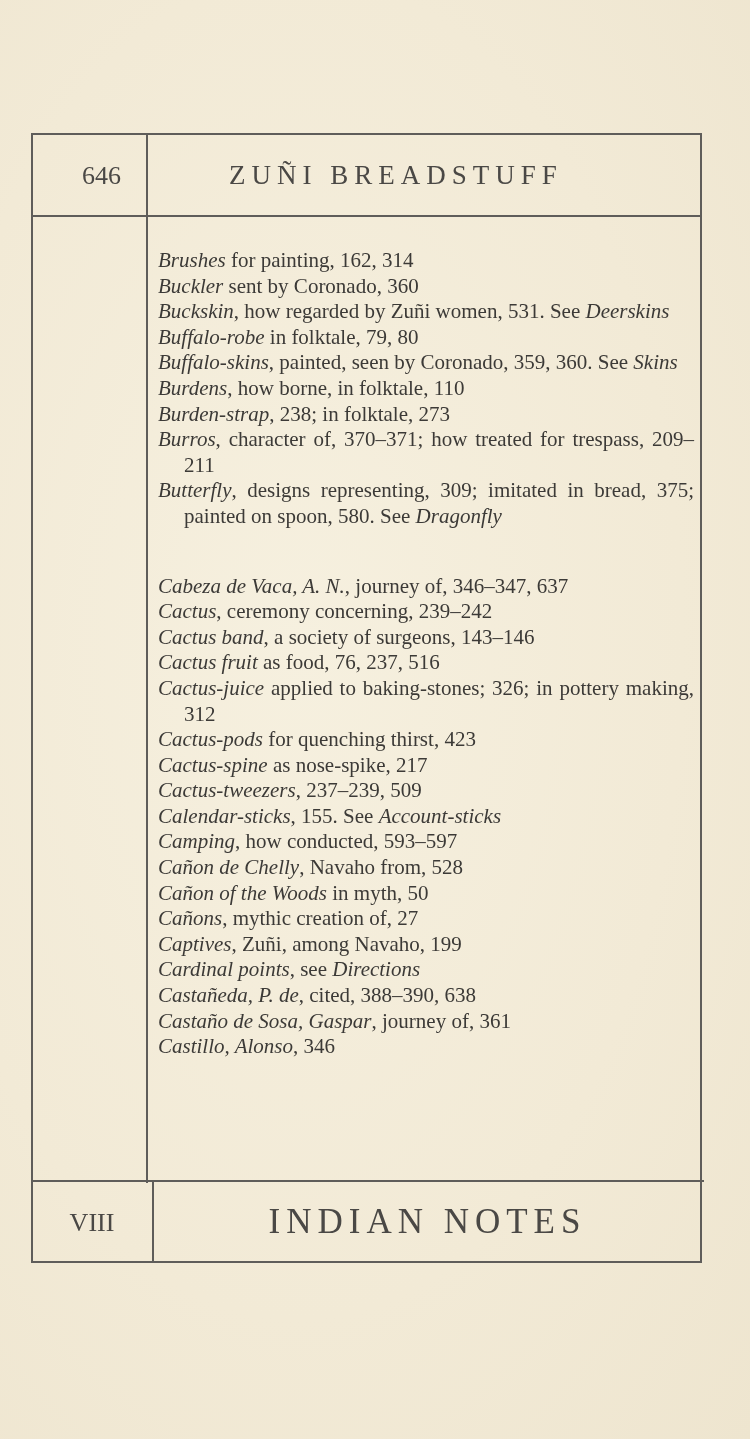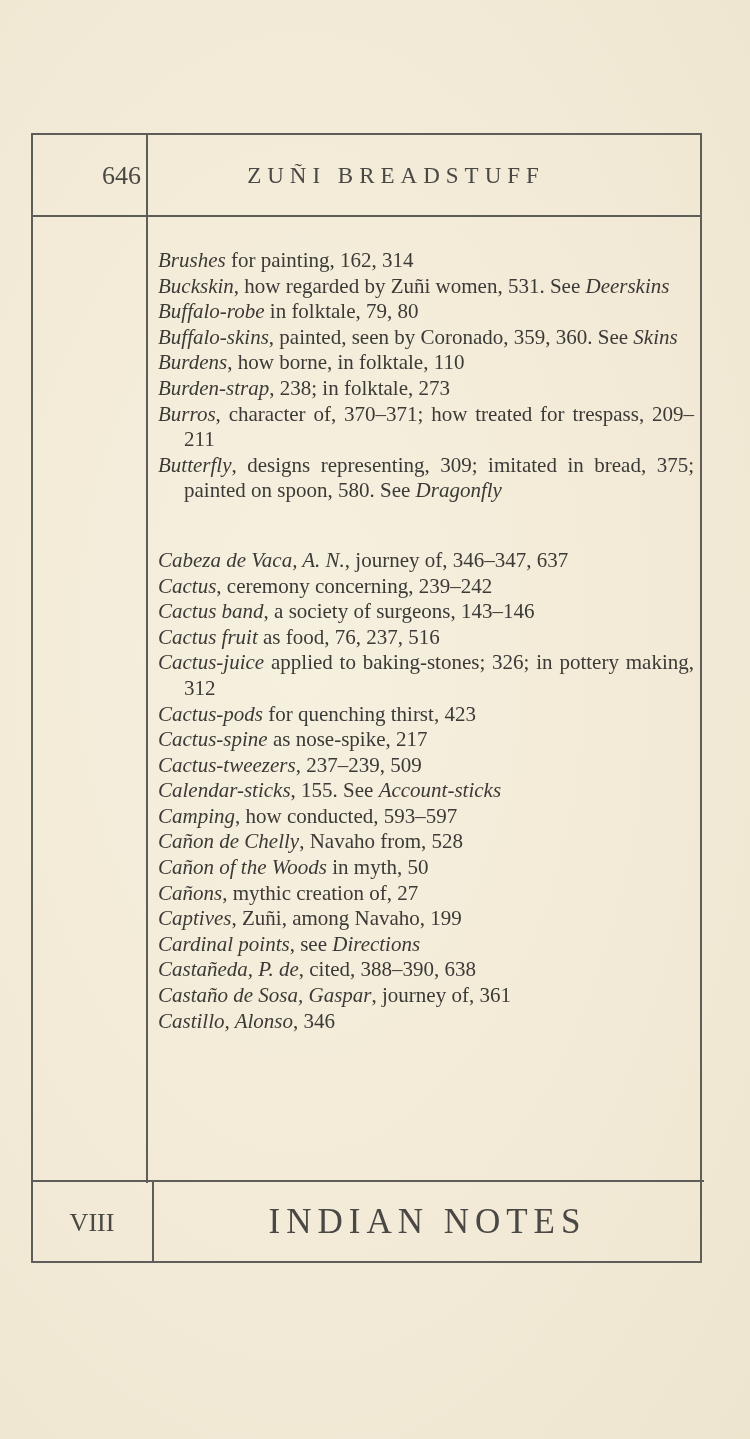--- a/index.html
+++ b/index.html
@@ -43,32 +43,31 @@
       position: absolute;
       left: 33px;
       top: 135px;
       width: 137px;
       height: 81px;
       display: flex;
       align-items: center;
       justify-content: center;
       font-size: 26px;
       color: #4a4845;
-      padding-left: 20px;
     }
     .running-title {
       position: absolute;
       left: 148px;
       top: 135px;
       width: 496px;
       height: 81px;
       display: flex;
       align-items: center;
       justify-content: center;
-      font-size: 23px;
+      font-size: 27px;
       letter-spacing: 6px;
       color: #4a4845;
     }
     .index-list {
       position: absolute;
       left: 158px;
       top: 248px;
       width: 536px;
       font-size: 21px;
       line-height: 25.6px;
@@ -121,20 +120,21 @@
 <div class="vline" style="left:146px; top:133px; height:1050px;"></div>
 <div class="vline" style="left:152px; top:1180px; height:83px;"></div>
 <div class="hline" style="left:31px; top:1180px; width:673px;"></div>
 
 <div class="page-number">646</div>
 <div class="running-title">ZUÑI BREADSTUFF</div>
 
 <div class="index-list">
   <div>
     <div class="entry"><span class="term">Brushes</span><span> for painting, 162, 314</span></div>
+    <div class="entry"><span class="term">Buckler</span><span> sent by Coronado, 360</span></div>
     <div class="entry"><span class="term">Buckskin</span><span>, how regarded by Zuñi women, 531. See </span><span class="ref">Deerskins</span></div>
     <div class="entry"><span class="term">Buffalo-robe</span><span> in folktale, 79, 80</span></div>
     <div class="entry"><span class="term">Buffalo-skins</span><span>, painted, seen by Coronado, 359, 360.  See </span><span class="ref">Skins</span></div>
     <div class="entry"><span class="term">Burdens</span><span>, how borne, in folktale, 110</span></div>
     <div class="entry"><span class="term">Burden-strap</span><span>, 238; in folktale, 273</span></div>
     <div class="entry"><span class="term">Burros</span><span>, character of, 370–371; how treated for trespass, 209–211</span></div>
     <div class="entry"><span class="term">Butterfly</span><span>, designs representing, 309; imitated in bread, 375; painted on spoon, 580.  See </span><span class="ref">Dragonfly</span></div>
   </div>
 
   <div class="gap"></div>

